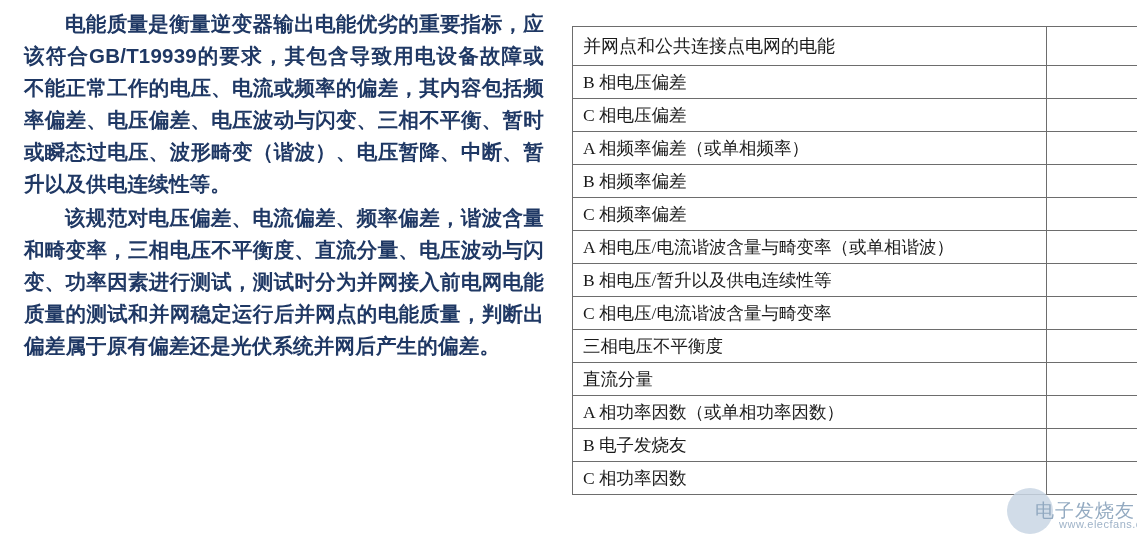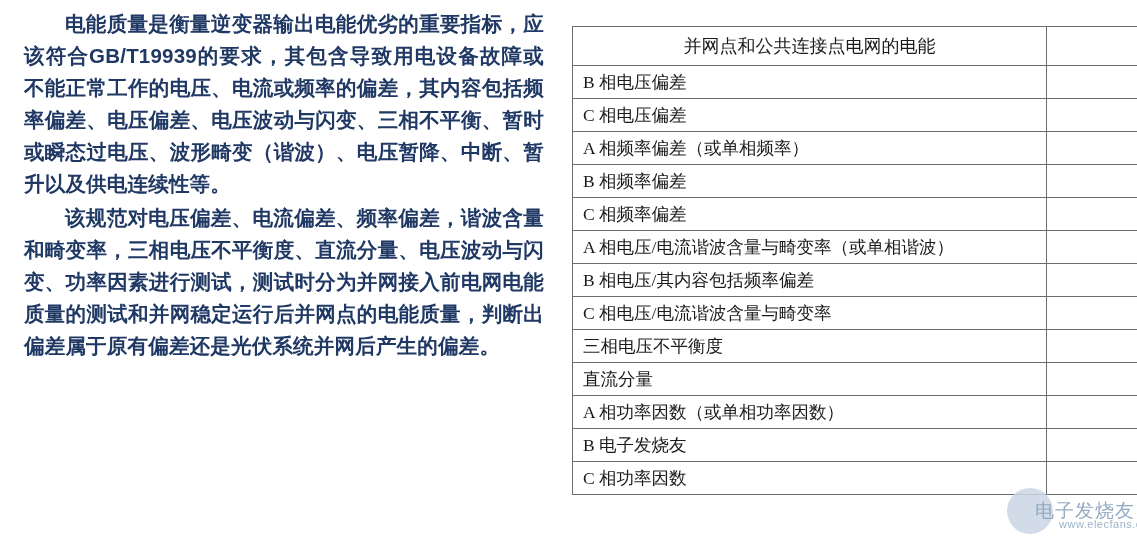--- a/index.html
+++ b/index.html
@@ -64,21 +64,20 @@
     height: 32px;
     padding: 0 10px;
     font-family: "Liberation Serif", serif;
     font-size: 17.5px;
     color: #1a1a1a;
     vertical-align: middle;
     white-space: nowrap;
     overflow: visible;
   }
   table.grid td.hdr {
-    text-align: center;
     font-size: 18px;
     height: 38px;
   }
   table.grid td.valcol {
     width: 70px;
     border-right: none;
   }
   
   .clip {
     overflow: hidden;
@@ -162,21 +161,21 @@
           </tr>
           <tr>
             <td>C 相频率偏差</td>
             <td class="valcol"></td>
           </tr>
           <tr>
             <td>A 相电压/电流谐波含量与畸变率（或单相谐波）</td>
             <td class="valcol"></td>
           </tr>
           <tr>
-            <td>B 相电压/其内容包括频率偏差</td>
+            <td>B 相电压/暂升以及供电连续性等</td>
             <td class="valcol"></td>
           </tr>
           <tr>
             <td>C 相电压/电流谐波含量与畸变率</td>
             <td class="valcol"></td>
           </tr>
           <tr>
             <td>三相电压不平衡度</td>
             <td class="valcol"></td>
           </tr>

